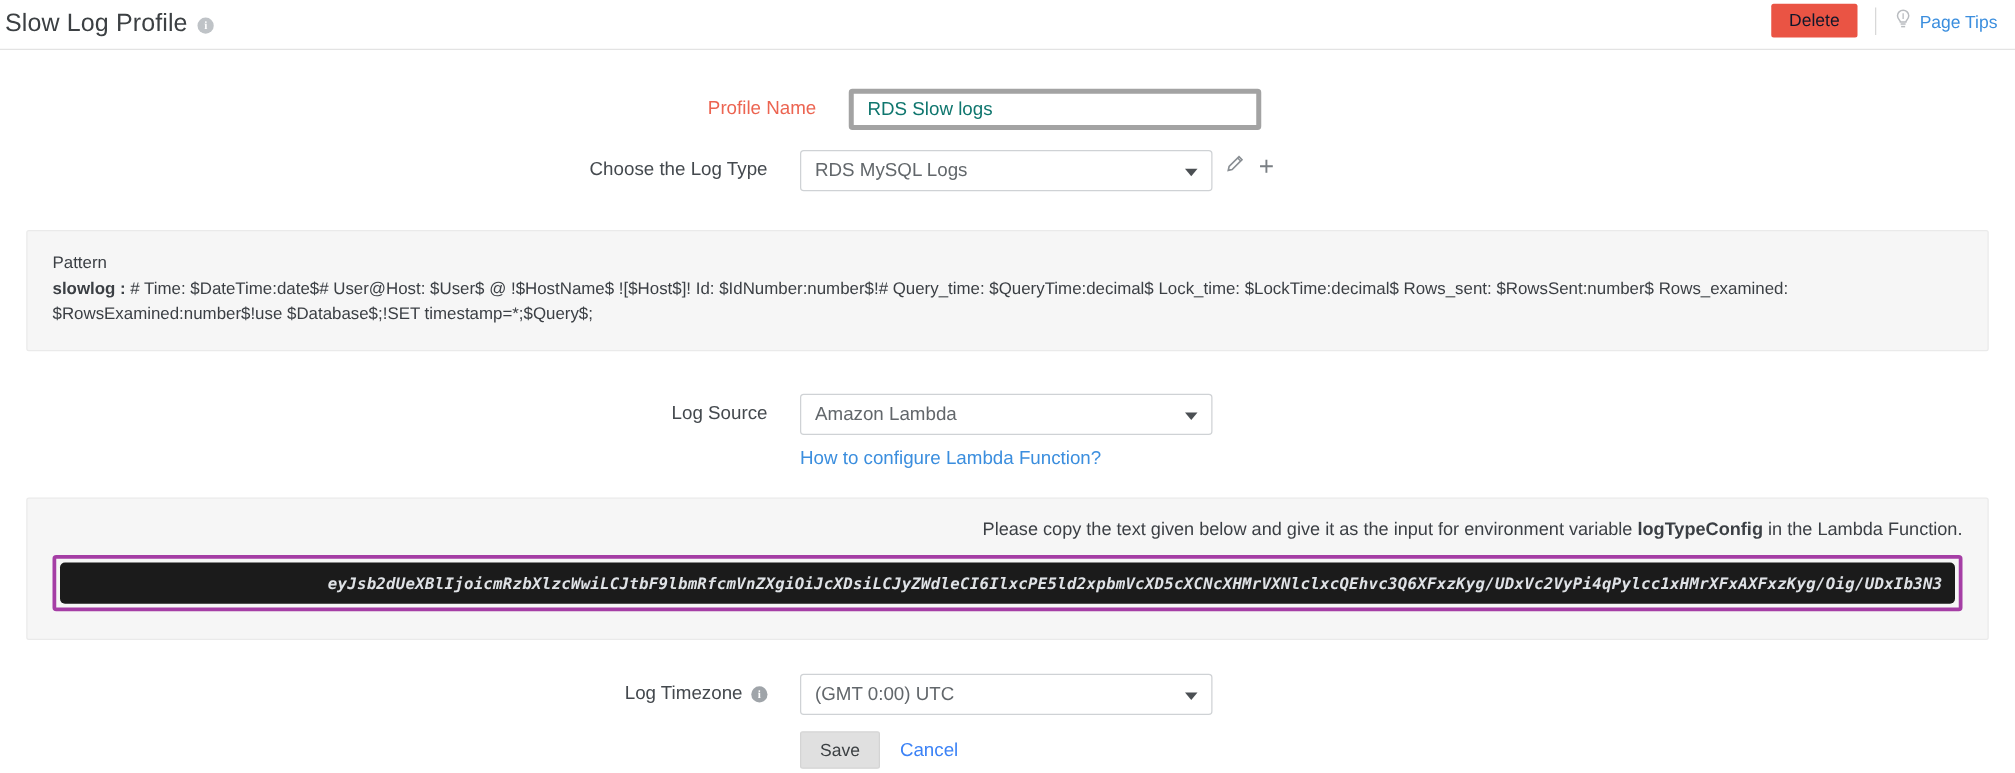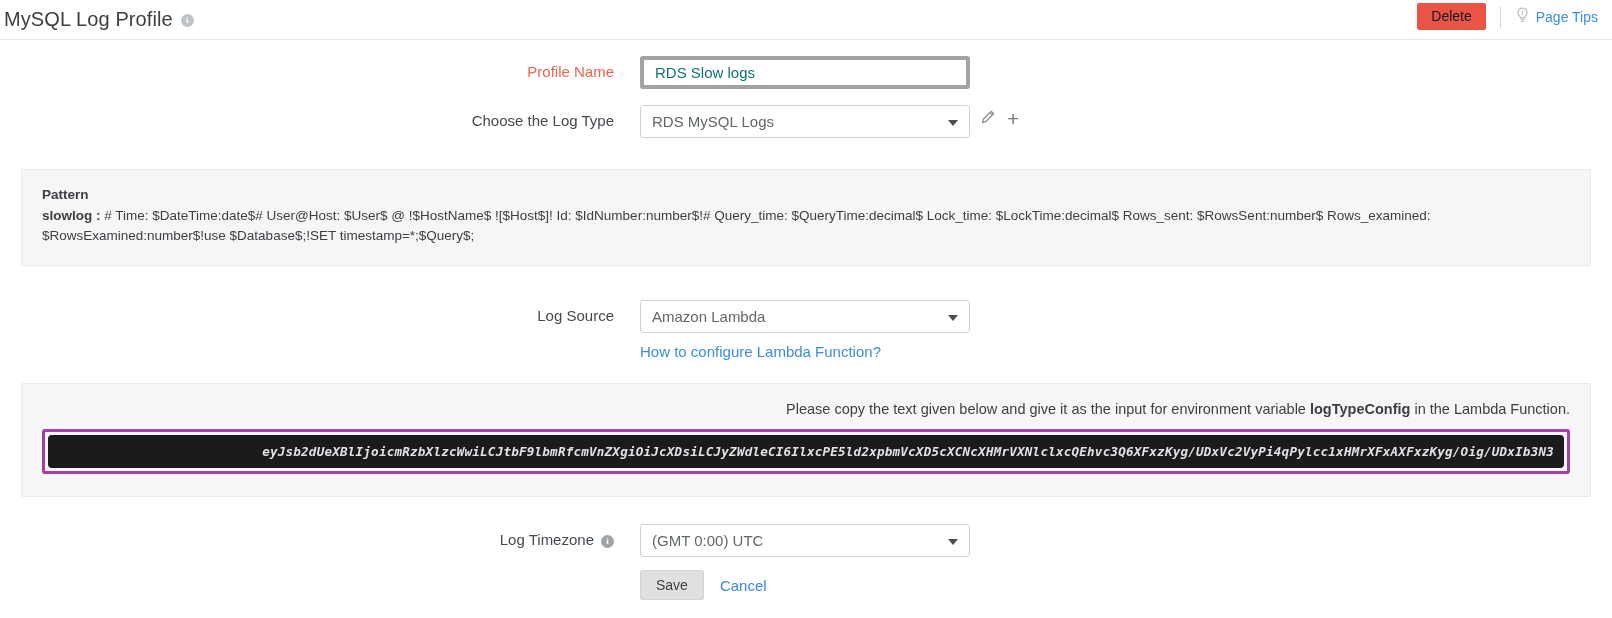--- a/index.html
+++ b/index.html
@@ -151,21 +151,21 @@
   
   .panel {
     margin: 0 21px;
     background: #f6f6f6;
     border: 1px solid #eaeaea;
     border-radius: 2px;
     padding: 17px 20px 19px 20px;
   }
   .panel-title {
     font-size: 13.5px;
-    font-weight: bold;
+    font-weight: normal;
     color: #3b3f44;
     margin-bottom: 4px;
   }
   .pattern-text {
     font-size: 13.5px;
     color: #3b3f44;
     line-height: 20px;
     word-break: break-word;
   }
   .pattern-text b { font-weight: bold; }
@@ -239,21 +239,21 @@
     font-family: "Liberation Serif", serif;
     margin-left: 7px;
     position: relative;
     top: -1px;
   }
 </style>
 </head>
 <body>
 
 <div class="header">
-  <span class="page-title">MySQL Log Profile</span>
+  <span class="page-title">Slow Log Profile</span>
   <span class="info-icon">i</span>
 
   <div class="header-right">
     <button class="delete-btn">Delete</button>
     <div class="vdivider"></div>
     <div class="page-tips">
       <span class="bulb-icon">
         <svg width="15" height="17" viewBox="0 0 15 17">
           <path d="M7.5 1.2c-2.5 0-4.5 2-4.5 4.4 0 1.6.8 2.7 1.6 3.6.4.5.7.9.7 1.4h4.4c0-.5.3-.9.7-1.4.8-.9 1.6-2 1.6-3.6 0-2.4-2-4.4-4.5-4.4z" fill="none" stroke="#b9bcc0" stroke-width="1.2"></path>
           <rect x="5.5" y="11.6" width="4" height="1.2" fill="#b9bcc0"></rect>
@@ -261,21 +261,21 @@
           <rect x="7" y="3.6" width="1" height="4.6" fill="#b9bcc0"></rect>
         </svg>
       </span>
       <span>Page Tips</span>
     </div>
   </div>
 </div>
 
 <div class="form-area">
 
-  <div class="row" style="margin-top:16px;">
+  <div class="row" style="margin-top:31px;padding-left:39px;">
     <div class="row-label required">Profile Name</div>
     <div class="row-field">
       <input class="text-input" type="text" value="RDS Slow logs" style="">
     </div>
   </div>
 
   <div class="row" style="margin-top:16px;">
     <div class="row-label">Choose the Log Type</div>
     <div class="row-field">
       <div class="select-box">

